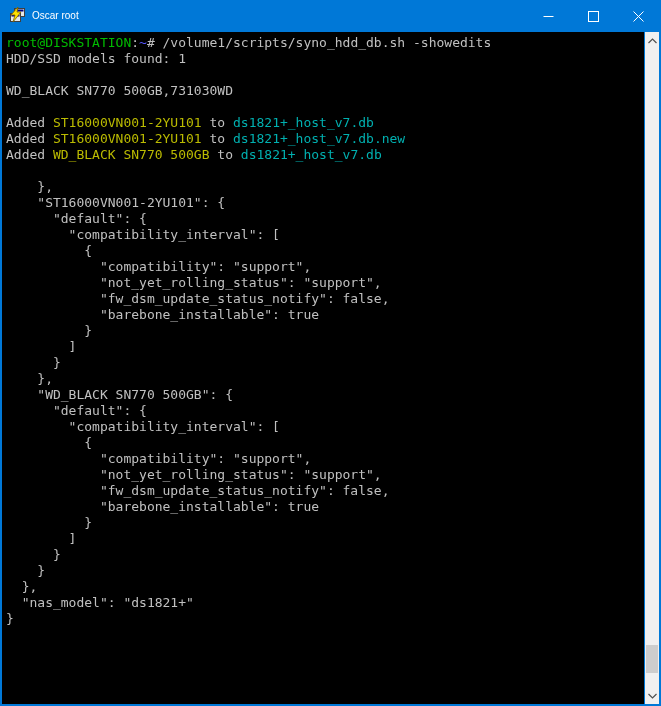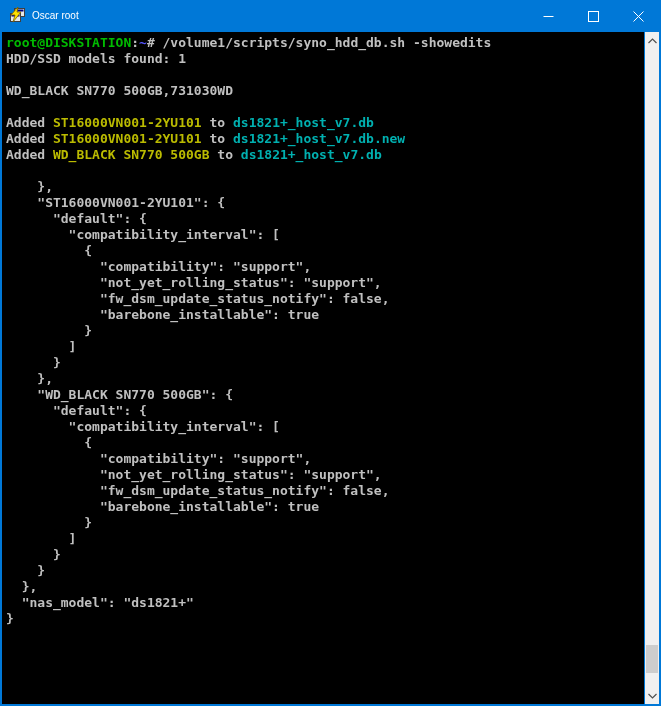--- a/index.html
+++ b/index.html
@@ -37,21 +37,20 @@
     flex: 1 1 auto;
     display: flex;
     padding: 0 2px 2px 2px; 
     min-height: 0;
   }
   .console {
     flex: 1 1 auto;
     background: var(--terminal-bg, #000);
     overflow: hidden;
     padding: 3px 0 0 4px;
-    font-weight: bold;
   }
   .term-line {
     font-family: "DejaVu Sans Mono", "Liberation Mono", monospace;
     font-size: 13px;
     height: 16px;
     line-height: 16px;
     white-space: pre;
     color: var(--fg, #c0c0c0);
   }
   .c-fg     { color: var(--fg,     #c0c0c0); }

